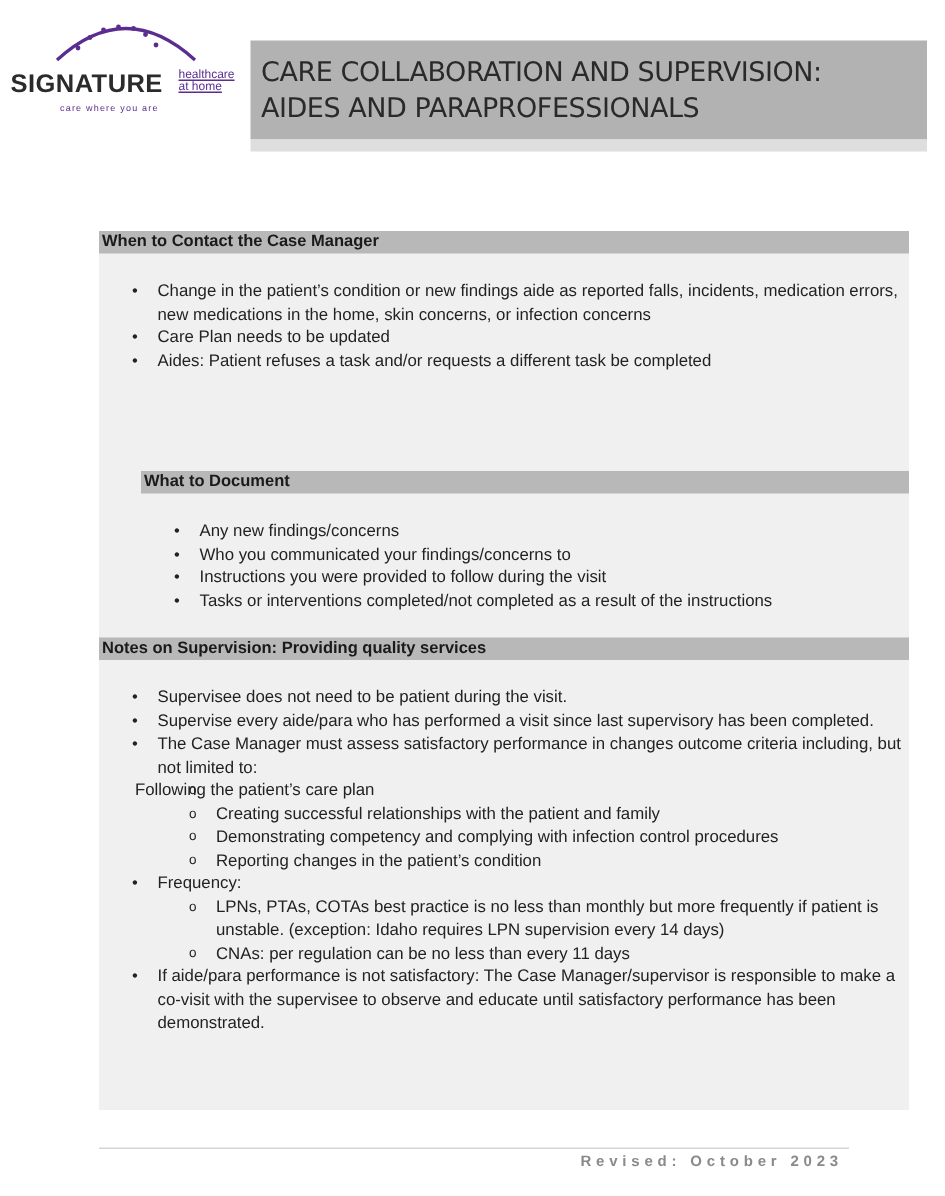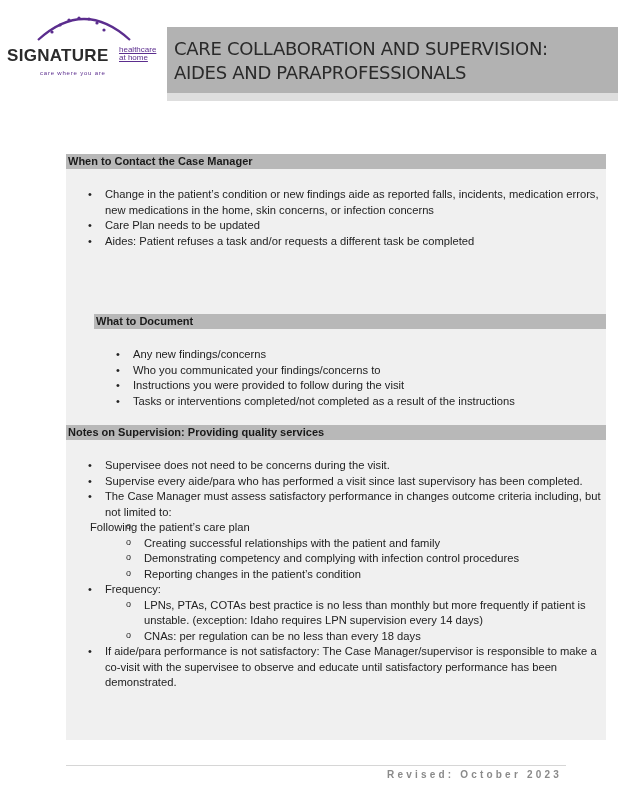--- a/index.html
+++ b/index.html
@@ -81,34 +81,34 @@
       <li class="b1">Any new findings/concerns</li>
       <li class="b1">Who you communicated your findings/concerns to</li>
       <li class="b1">Instructions you were provided to follow during the visit</li>
       <li class="b1">Tasks or interventions completed/not completed as a result of the instructions</li>
     </ul>
   </div>
 
   <div class="sec" style="position:absolute; top:271px; left:0; right:0;">
     <div class="section-header">Notes on Supervision: Providing quality services</div>
     <ul style="padding-top:18px;">
-      <li class="b1">Supervisee does not need to be concerns during the visit.</li>
+      <li class="b1">Supervisee does not need to be patient during the visit.</li>
       <li class="b1">Supervise every aide/para who has performed a visit since last supervisory has been completed.</li>
       <li class="b1"><span>The Case Manager must assess satisfactory performance in changes outcome criteria including, but not limited to:</span>
         <ul>
           <li class="b2" style="margin-left:-39px;padding-left:24px;">Following the patient’s care plan</li>
           <li class="b2" style="margin-left:-39px;">Creating successful relationships with the patient and family</li>
           <li class="b2" style="margin-left:-39px;">Demonstrating competency and complying with infection control procedures</li>
           <li class="b2" style="margin-left:-39px;">Reporting changes in the patient’s condition</li>
         </ul>
       </li>
       <li class="b1"><span>Frequency:</span>
         <ul>
           <li class="b2" style="margin-left:-39px;">LPNs, PTAs, COTAs best practice is no less than monthly but more frequently if patient is unstable. (exception: Idaho requires LPN supervision every 14 days)</li>
-          <li class="b2" style="margin-left:-39px;">CNAs: per regulation can be no less than every 18 days</li>
+          <li class="b2" style="margin-left:-39px;">CNAs: per regulation can be no less than every 11 days</li>
         </ul>
       </li>
       <li class="b1">If aide/para performance is not satisfactory: The Case Manager/supervisor is responsible to make a co-visit with the supervisee to observe and educate until satisfactory performance has been demonstrated.</li>
     </ul>
   </div>
 </div>
 
 <div class="footer-line"></div>
 <div class="footer-text">Revised: October 2023</div>
 

